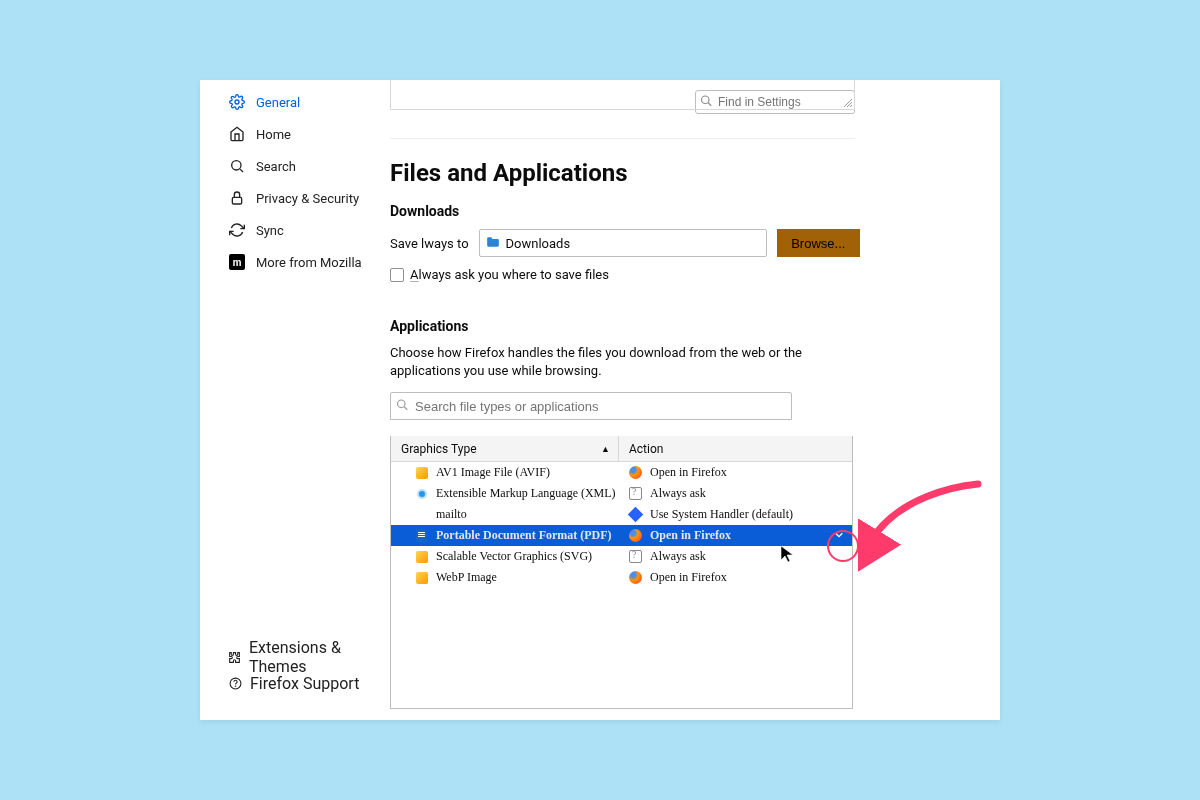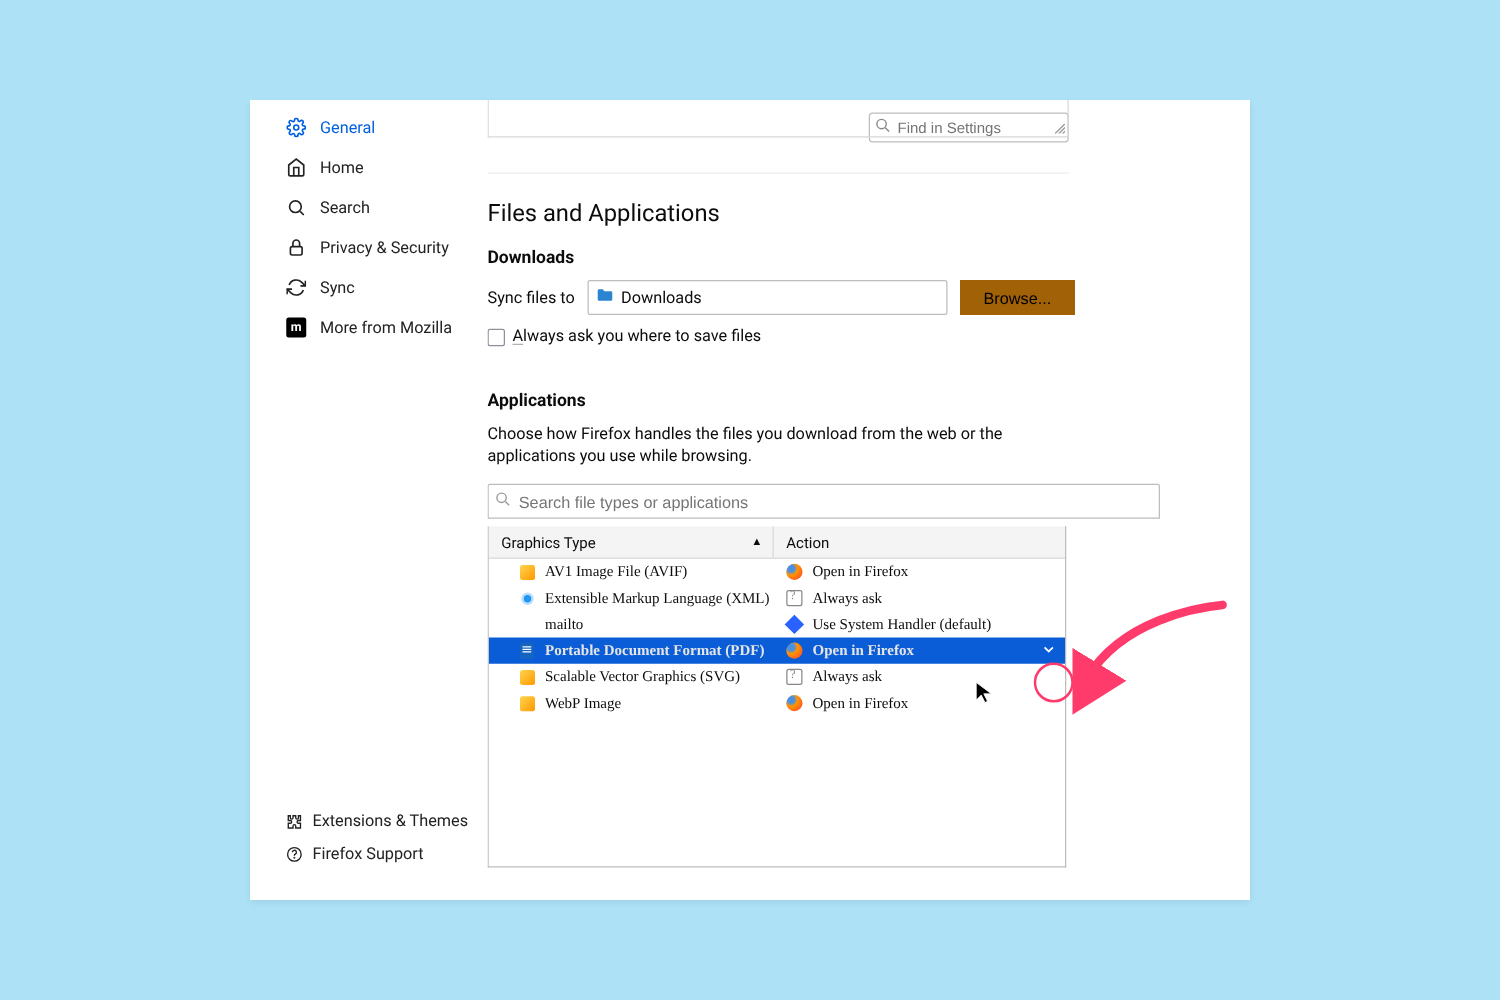--- a/index.html
+++ b/index.html
@@ -69,21 +69,21 @@
     font-size: 13px;
     cursor: pointer;
     color: #222;
   }
   .nav-item.active { color: #0060df; }
   .nav-item .icon-slot {
     width: 18px; height: 18px;
     display: flex; align-items:center; justify-content:center;
   }
   .nav-item .icon-slot svg { stroke: currentColor; }
-  .nav-bottom .nav-item { font-size: 13px; height: 26px; gap: 8px; }
+  .nav-bottom .nav-item { font-size: 16px; height: 26px; gap: 8px; }
   .nav-bottom .nav-item .icon-slot { width: 14px; height:14px; }
 
   .mozilla-icon {
     width: 16px; height: 16px; background:#000; color:#fff;
     font-size:10px; font-weight:bold; display:flex; align-items:center; justify-content:center;
     border-radius:2px;
   }
 
   
   .main {
@@ -101,21 +101,21 @@
   }
   .lang-box .resize {
     position:absolute; right:2px; bottom:2px; width:8px; height:8px;
   }
   .lang-box::after {
     content:""; position:absolute; top:0; left:0; right:0; height:1px;
   }
 
   hr.section-sep { border: none; border-top: 1px solid #eee; margin: 0 0 20px 0; width:465px; }
 
-  h1.section-title { font-size: 19px; font-weight: 400; margin-bottom: 16px; }
+  h1.section-title { font-size: 24px; font-weight: 700; margin-bottom: 16px; }
   h2.sub-title { font-size: 14px; font-weight: 700; margin-bottom: 10px; }
 
   .save-row {
     display: flex; align-items: center; gap: 10px; margin-bottom: 10px;
   }
   .save-row label { font-size: 13px; white-space: nowrap; }
   .path-input {
     flex: 0 0 288px;
     height: 28px;
     border: 1px solid #bdbdbd;
@@ -136,21 +136,21 @@
     margin-bottom: 36px;
   }
   .checkbox {
     width: 14px; height: 14px; border: 1px solid #8f8f9d; border-radius:2px; background:#fff;
   }
   .underline { text-decoration: underline; text-decoration-color: rgba(0,0,0,0.3); text-underline-offset: 2px; }
 
   .app-desc { font-size: 13px; margin-bottom: 12px; width: 460px; line-height:1.4; }
 
   .type-search-wrap {
-    position: relative; width: 538px; margin-bottom: 6px;
+    position: relative; width: 402px; margin-bottom: 16px;
   }
   .type-search {
     width: 100%; height: 28px;
     border: 1px solid #bdbdbd;
     border-radius: 2px 2px 0 0;
     padding: 0 6px 0 24px;
     font-size: 13px;
     color: #777;
     background:#fff;
   }
@@ -319,21 +319,21 @@
             <path d="M8 0L0 8M8 3L3 8M8 6L6 8" stroke="#999" stroke-width="1"></path>
           </svg>
       </div>
       <hr class="section-sep">
 
       <h1 class="section-title">Files and Applications</h1>
 
       <h2 class="sub-title">Downloads</h2>
 
       <div class="save-row">
-        <label>Sync files to</label>
+        <label>Save lways to</label>
         <div class="path-input">
           <span class="folder-glyph">
             <svg width="14" height="12" viewBox="0 0 24 20">
                 <path fill="#2A84D2" d="M2 4a2 2 0 0 1 2-2h5l2 3h9a2 2 0 0 1 2 2v9a2 2 0 0 1-2 2H4a2 2 0 0 1-2-2V4z"></path>
               </svg>
           </span>
           <span>Downloads</span>
         </div>
         <button class="browse-btn">Browse...</button>
       </div>

